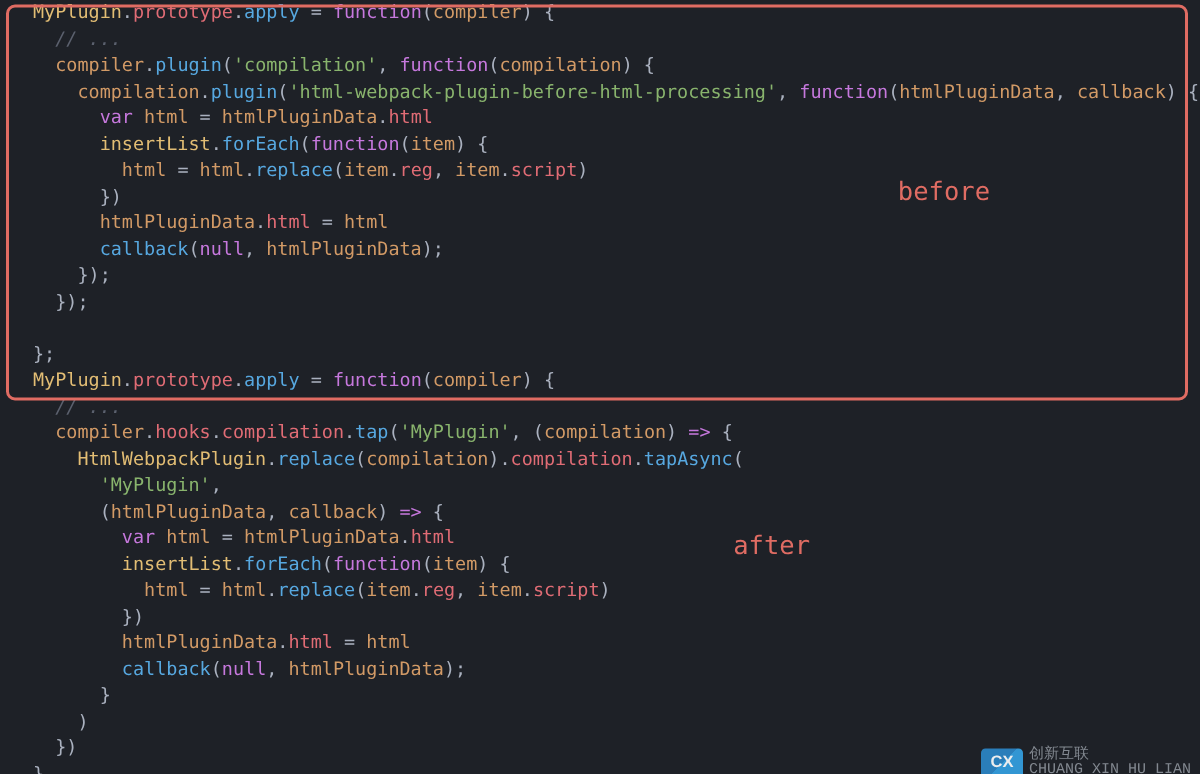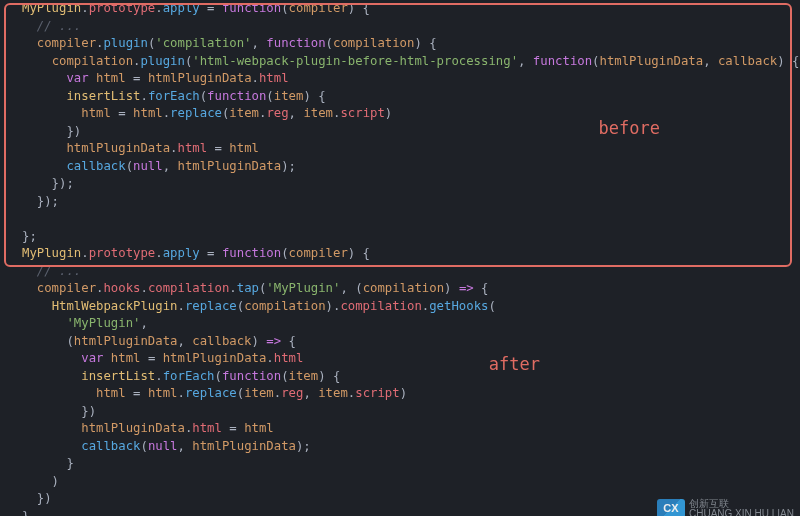--- a/index.html
+++ b/index.html
@@ -62,21 +62,21 @@
     border-radius: 3px;
     position: relative;
   }
   .watermark .wm-icon::after{
     content:"CX";
     position:absolute; inset:0;
     display:flex;align-items:center;justify-content:center;
     color:#fff; font-weight:bold; font-size:11px;
     font-family: Arial, sans-serif;
   }
-  .watermark .wm-text { color:#8b9199; font-size:10px; line-height:10px; font-family: Liberation Sans, sans-serif; }
+  .watermark .wm-text { color:#8b9199; font-size:10px; line-height:10px; font-family: Liberation Mono, monospace; }
 </style>
 </head>
 <body>
 
 <div class="section-wrap">
 <pre><span class="t-type">MyPlugin</span><span class="t-punct">.</span><span class="t-prop">prototype</span><span class="t-punct">.</span><span class="t-func">apply</span><span class="t-punct"> = </span><span class="t-kw">function</span><span class="t-punct">(</span><span class="t-param">compiler</span><span class="t-punct">) {</span>
 <span class="t-comment">  // ...</span>
 <span>  </span><span class="t-param">compiler</span><span class="t-punct">.</span><span class="t-func">plugin</span><span class="t-punct">(</span><span class="t-str">'compilation'</span><span class="t-punct">, </span><span class="t-kw">function</span><span class="t-punct">(</span><span class="t-param">compilation</span><span class="t-punct">) {</span>
 <span>    </span><span class="t-param">compilation</span><span class="t-punct">.</span><span class="t-func">plugin</span><span class="t-punct">(</span><span class="t-str">'html-webpack-plugin-before-html-processing'</span><span class="t-punct">, </span><span class="t-kw">function</span><span class="t-punct">(</span><span class="t-param">htmlPluginData</span><span class="t-punct">, </span><span class="t-param">callback</span><span class="t-punct">) {</span>
 <span>      </span><span class="t-kw">var</span><span> </span><span class="t-param">html</span><span class="t-punct"> = </span><span class="t-param">htmlPluginData</span><span class="t-punct">.</span><span class="t-prop">html</span>
@@ -86,21 +86,21 @@
 <span>      </span><span class="t-param">htmlPluginData</span><span class="t-punct">.</span><span class="t-prop">html</span><span class="t-punct"> = </span><span class="t-param">html</span>
 <span>      </span><span class="t-func">callback</span><span class="t-punct">(</span><span class="t-kw">null</span><span class="t-punct">, </span><span class="t-param">htmlPluginData</span><span class="t-punct">);</span>
 <span class="t-punct">    });</span>
 <span class="t-punct">  });</span>
 <span></span>
 <span class="t-punct">};</span></pre>
 
 <pre><span class="t-type">MyPlugin</span><span class="t-punct">.</span><span class="t-prop">prototype</span><span class="t-punct">.</span><span class="t-func">apply</span><span class="t-punct"> = </span><span class="t-kw">function</span><span class="t-punct">(</span><span class="t-param">compiler</span><span class="t-punct">) {</span>
 <span class="t-comment">  // ...</span>
 <span>  </span><span class="t-param">compiler</span><span class="t-punct">.</span><span class="t-prop">hooks</span><span class="t-punct">.</span><span class="t-prop">compilation</span><span class="t-punct">.</span><span class="t-func">tap</span><span class="t-punct">(</span><span class="t-str">'MyPlugin'</span><span class="t-punct">, (</span><span class="t-param">compilation</span><span class="t-punct">) </span><span class="t-kw">=&gt;</span><span class="t-punct"> {</span>
-<span>    </span><span class="t-type">HtmlWebpackPlugin</span><span class="t-punct">.</span><span class="t-func">replace</span><span class="t-punct">(</span><span class="t-param">compilation</span><span class="t-punct">).</span><span class="t-prop">compilation</span><span class="t-punct">.</span><span class="t-func">getHooks</span><span class="t-punct">(</span>
+<span>    </span><span class="t-type">HtmlWebpackPlugin</span><span class="t-punct">.</span><span class="t-func">replace</span><span class="t-punct">(</span><span class="t-param">compilation</span><span class="t-punct">).</span><span class="t-prop">compilation</span><span class="t-punct">.</span><span class="t-func">tapAsync</span><span class="t-punct">(</span>
 <span>      </span><span class="t-str">'MyPlugin'</span><span class="t-punct">,</span>
 <span class="t-punct">      (</span><span class="t-param">htmlPluginData</span><span class="t-punct">, </span><span class="t-param">callback</span><span class="t-punct">) </span><span class="t-kw">=&gt;</span><span class="t-punct"> {</span>
 <span>        </span><span class="t-kw">var</span><span> </span><span class="t-param">html</span><span class="t-punct"> = </span><span class="t-param">htmlPluginData</span><span class="t-punct">.</span><span class="t-prop">html</span>
 <span>        </span><span class="t-type">insertList</span><span class="t-punct">.</span><span class="t-func">forEach</span><span class="t-punct">(</span><span class="t-kw">function</span><span class="t-punct">(</span><span class="t-param">item</span><span class="t-punct">) {</span>
 <span>          </span><span class="t-param">html</span><span class="t-punct"> = </span><span class="t-param">html</span><span class="t-punct">.</span><span class="t-func">replace</span><span class="t-punct">(</span><span class="t-param">item</span><span class="t-punct">.</span><span class="t-prop">reg</span><span class="t-punct">, </span><span class="t-param">item</span><span class="t-punct">.</span><span class="t-prop">script</span><span class="t-punct">)</span>
 <span class="t-punct">        })</span>
 <span>        </span><span class="t-param">htmlPluginData</span><span class="t-punct">.</span><span class="t-prop">html</span><span class="t-punct"> = </span><span class="t-param">html</span>
 <span>        </span><span class="t-func">callback</span><span class="t-punct">(</span><span class="t-kw">null</span><span class="t-punct">, </span><span class="t-param">htmlPluginData</span><span class="t-punct">);</span>
 <span class="t-punct">      }</span>
 <span class="t-punct">    )</span>

